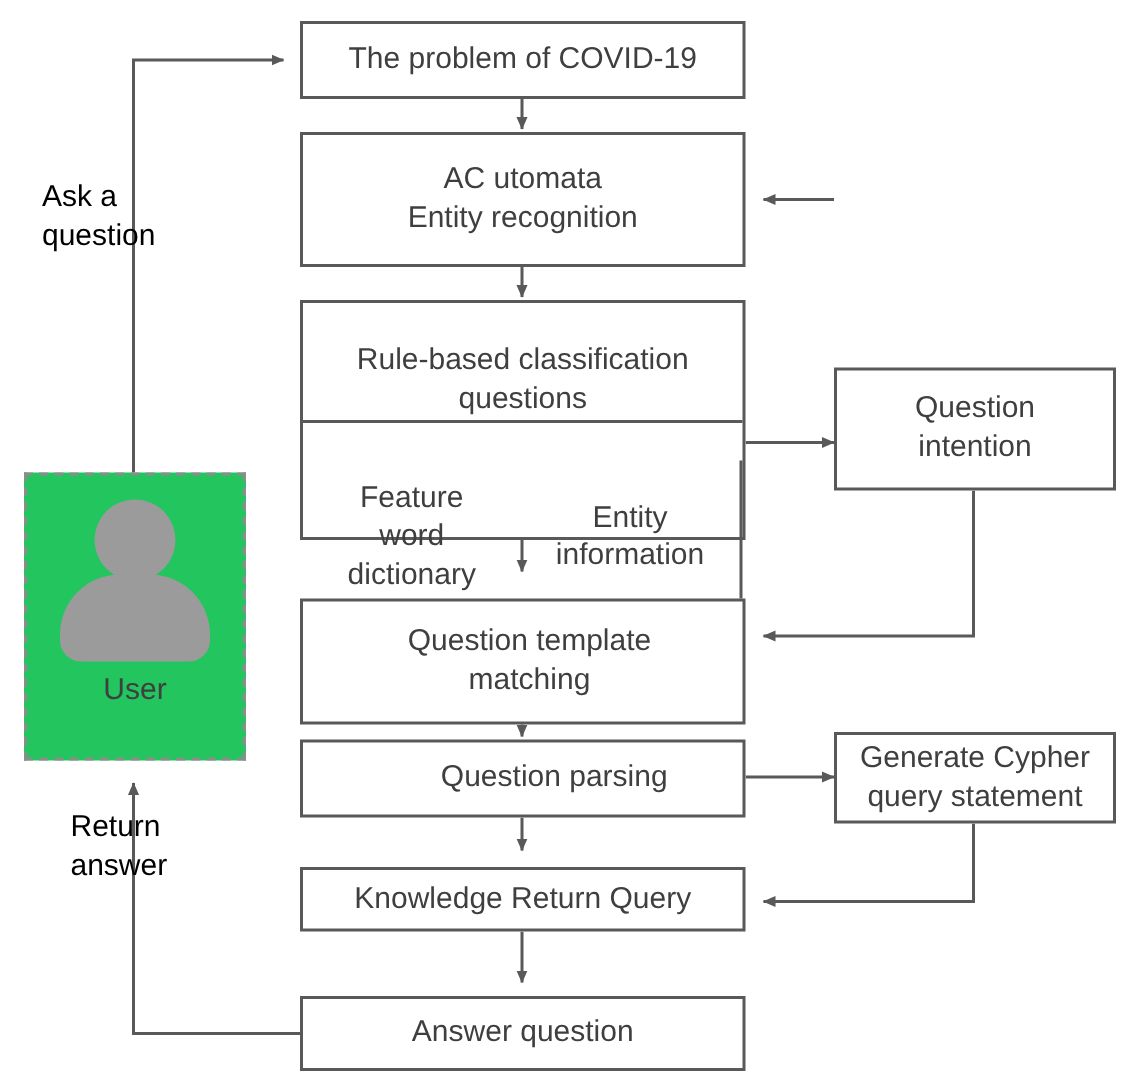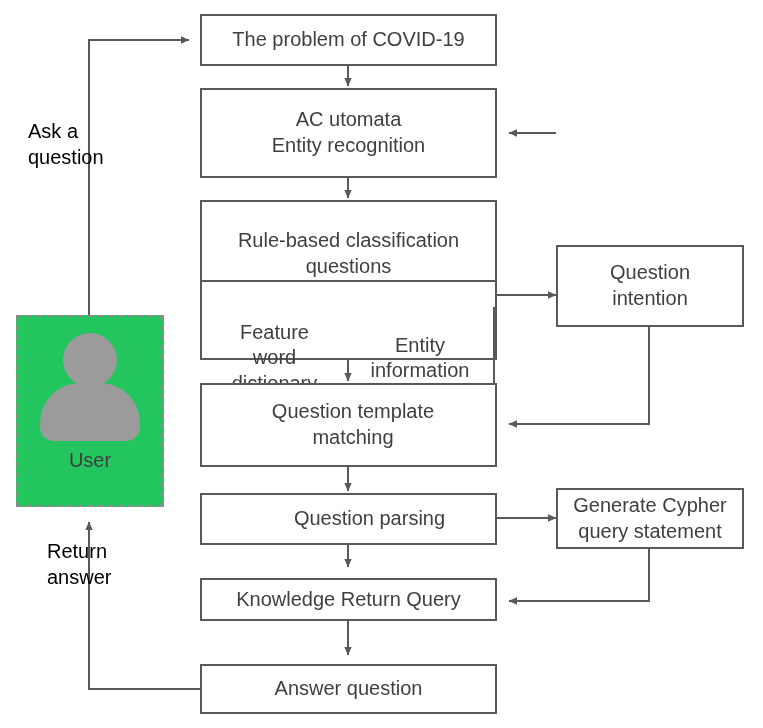--- a/index.html
+++ b/index.html
@@ -181,21 +181,21 @@
 word
 dictionary</div>
       <div class="split-cell left">Entity
 information</div>
     </div>
   </div>
 
   <div class="node" style="left:556px; top:245px; width:188px; height:82px;">Question
 intention</div>
 
-  <div class="node" style="left:200px; top:383px; width:297px; height:84px;padding-left:15px;">Question template
+  <div class="node" style="left:200px; top:399px; width:297px; height:84px;padding-left:15px;">Question template
 matching</div>
 
   <div class="node" style="left:200px; top:493px; width:297px; height:52px;padding-left:48px;">Question parsing</div>
 
   <div class="node" style="left:556px; top:488px; width:188px; height:61px;">Generate Cypher
 query statement</div>
 
   <div class="node" style="left:200px; top:578px; width:297px; height:43px;">Knowledge Return Query</div>
 
   <div class="node" style="left:200px; top:664px; width:297px; height:50px;">Answer question</div>

